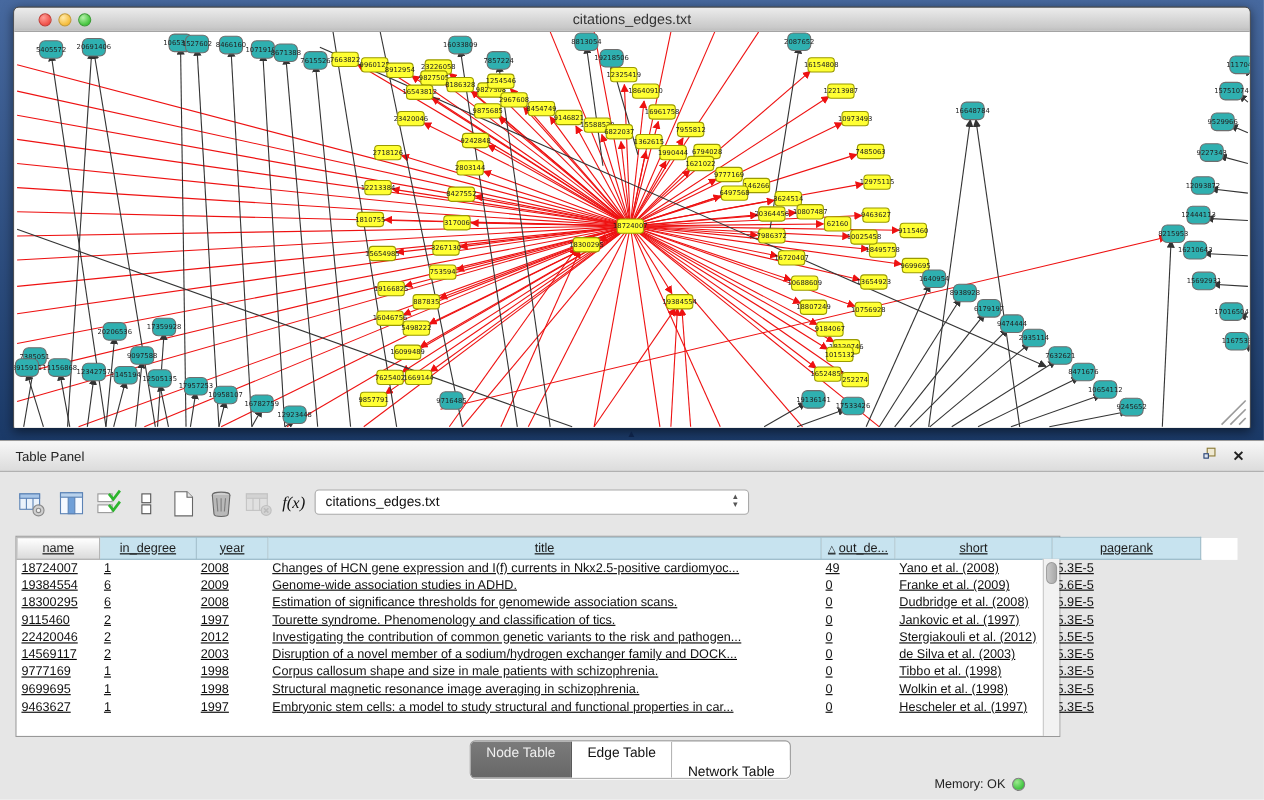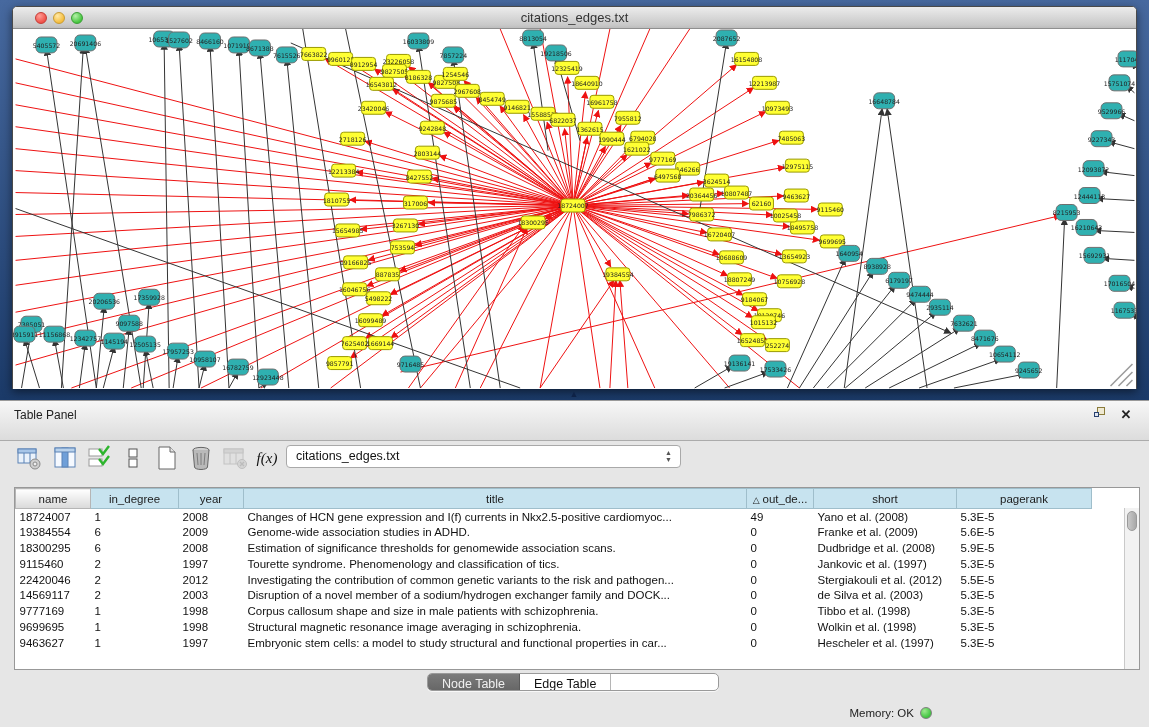--- a/index.html
+++ b/index.html
@@ -24,21 +24,21 @@
   svg text { font-family:"DejaVu Sans", sans-serif; }
 
   
   .splitter { position:absolute; left:0; top:389px; width:1149px; height:11px; }
   .split-handle { position:absolute; left:569px; top:1px; width:10px; height:8px;
     color:#0e2246; font-size:9px; line-height:8px; text-align:center; }
 
   
   .table-panel { position:absolute; left:0; top:400px; width:1149px; height:327px;
     background:#e6e6e6; border-top:1px solid #9a9a9a; }
-  .panel-titlebar { height:40px; background:linear-gradient(#f7f7f7,#dcdcdc);
+  .panel-titlebar { height:28px; background:linear-gradient(#f7f7f7,#dcdcdc);
     border-bottom:1px solid #ababab; position:relative; }
   .panel-title { position:absolute; left:14px; top:7px; font-size:12px; color:#222; }
   .panel-btn { position:absolute; top:5px; width:18px; height:18px; font-size:13px;
     color:#222; text-align:center; line-height:18px; cursor:default; }
   .float-btn { right:40px; }
   .close-btn { right:14px; font-weight:bold; }
   .float-glyph { position:relative; display:inline-block; width:13px; height:12px; }
   .float-glyph .sq1 { position:absolute; left:3px; top:0; width:8px; height:8px; border:1px solid #8a7b3a; background:#efe9d2;}
   .float-glyph .sq2 { position:absolute; left:0; top:5px; width:5px; height:5px; border:1px solid #27406e; background:#dfe6f2;}
 
@@ -47,41 +47,41 @@
   .tb-icon { position:absolute; top:2px; width:30px; height:30px; display:flex;
     align-items:center; justify-content:center; }
   .fx { font-family:"Liberation Serif", serif; font-style:italic; font-size:15px; color:#111; }
   .combo { position:absolute; left:272px; top:4px; width:395px; height:23px;
     background:#fff; border:1px solid #a9a9a9; border-radius:4px;
     font-size:12.5px; color:#111; line-height:21px; padding-left:9px; }
   .combo-arrows { position:absolute; right:8px; top:3px; font-size:7px; line-height:7px;
     color:#555; text-align:center; }
 
   
-  .table-wrap { position:absolute; left:14px; top:86px; width:1126px; height:183px;
-    background:#fff; border:1px solid #989898; }
+  .table-wrap { position:absolute; left:14px; top:86px; width:950px; height:183px;
+    background:#fff; border:1px solid #989898;text-decoration:underline; }
   table.grid { border-collapse:collapse; table-layout:fixed; width:1109px; }
   table.grid th { height:20px; background:#c7e3ef; border:1px solid #9fbecb;
     font-size:11.5px; font-weight:normal; color:#1b1b1b; text-align:center;
     overflow:hidden; white-space:nowrap; }
   table.grid th.first { background:linear-gradient(#ffffff,#d9d9d9); border-color:#b5b5b5; }
   table.grid th.filler { background:#fff; border:none; }
   table.grid td { height:15.8px; font-size:11.5px; color:#111; padding:0 4px;
     overflow:hidden; white-space:nowrap; }
   col.c-name{width:75px} col.c-ind{width:88px} col.c-year{width:65px}
   col.c-title{width:503px} col.c-out{width:67px} col.c-short{width:143px}
   col.c-pr{width:135px} col.c-fill{width:33px}
   .sort-tri { font-size:9px; margin-right:3px; }
   .vscroll { position:absolute; right:0; top:20px; bottom:0; width:15px;
     background:#f2f2f2; border-left:1px solid #c9c9c9; }
   .vthumb { position:absolute; left:2px; top:3px; width:10px; height:20px;
     border-radius:5px; background:linear-gradient(90deg,#c9c9c9,#a8a8a8); border:1px solid #9a9a9a; }
 
   
-  .segmented { position:absolute; left:427px; top:272px; height:18px; display:flex;
+  .segmented { position:absolute; left:427px; top:272px; height:35px; display:flex;
     border:1px solid #9a9a9a; border-radius:5px; overflow:hidden; background:#fff;
     box-shadow:0 1px 0 rgba(255,255,255,.7); }
   .seg { padding:0 14px; font-size:12.5px; line-height:21px; color:#111;
     border-right:1px solid #b5b5b5; background:#fff; }
   .seg:last-child { border-right:none;margin-top:17px; }
   .seg.active { background:linear-gradient(#7b7b7b,#676767); color:#f0f0f0;
     border-right:1px solid #5a5a5a; }
 
   
   .statusbar { position:absolute; left:0; bottom:0; width:946px; height:26px; }

